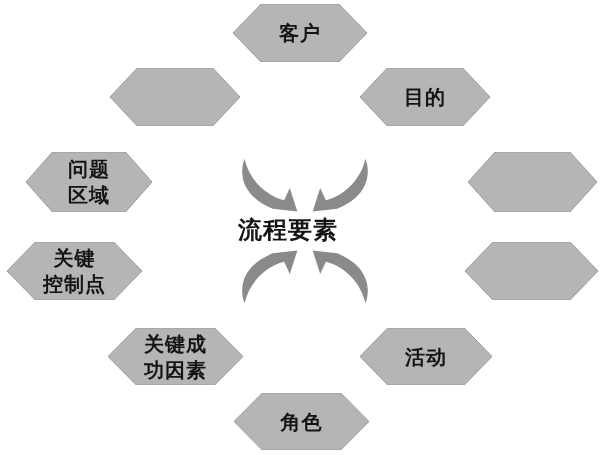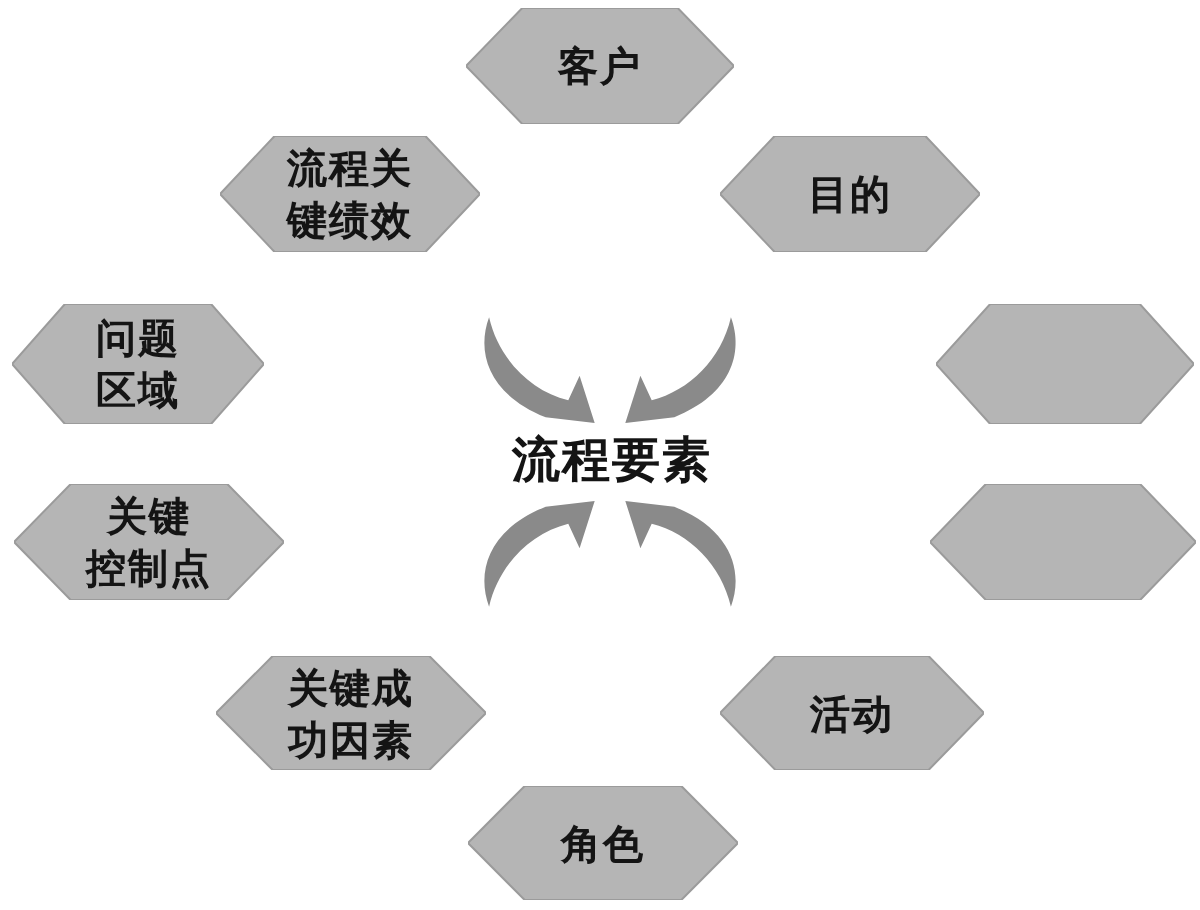--- a/index.html
+++ b/index.html
@@ -37,21 +37,20 @@
     color: var(--text-color, #141414);
     text-align: center;
     white-space: pre-line;
     letter-spacing: 1px;
   }
   .center-label {
     position: absolute;
     left: 238px;
     top: 215px;
     width: 136px;
-    text-align: center;
     font-size: 24px;
     line-height: 30px;
     font-weight: bold;
     color: var(--text-color, #141414);
     letter-spacing: 1px;
   }
   .arrow {
     position: absolute;
     width: 66px;
     height: 63px;
@@ -116,34 +115,32 @@
   </div>
 
   <div class="hex" style="left:7px;top:242px;width:135px;height:58px">
     <svg class="hex-bg" viewBox="0 0 100 50" preserveAspectRatio="none" aria-hidden="true">
         <polygon points="0,25 21,0 79,0 100,25 79,50 21,50" vector-effect="non-scaling-stroke"></polygon>
       </svg>
     <div class="hex-label">关键
 控制点</div>
   </div>
 
-  <div class="hex" style="left:6px;top:152px;width:126px;height:60px">
+  <div class="hex" style="left:26px;top:152px;width:126px;height:60px">
     <svg class="hex-bg" viewBox="0 0 100 50" preserveAspectRatio="none" aria-hidden="true">
         <polygon points="0,25 21,0 79,0 100,25 79,50 21,50" vector-effect="non-scaling-stroke"></polygon>
       </svg>
     <div class="hex-label">问题
 区域</div>
   </div>
 
   <div class="hex" style="left:110px;top:68px;width:130px;height:58px">
     <svg class="hex-bg" viewBox="0 0 100 50" preserveAspectRatio="none" aria-hidden="true">
         <polygon points="0,25 21,0 79,0 100,25 79,50 21,50" vector-effect="non-scaling-stroke"></polygon>
       </svg>
-    <div class="hex-label">流程关
-键绩效</div>
   </div>
 
   <svg class="arrow arrow-tl" viewBox="0 0 70 65" aria-hidden="true">
     <path d="M 64 59 L 56 34 L 50 47 C 30 42, 13 25, 8 3 C 1 22, 8 44, 38 56 Z"></path>
   </svg>
   <svg class="arrow arrow-tr" viewBox="0 0 70 65" aria-hidden="true">
     <path d="M 64 59 L 56 34 L 50 47 C 30 42, 13 25, 8 3 C 1 22, 8 44, 38 56 Z"></path>
   </svg>
   <svg class="arrow arrow-bl" viewBox="0 0 70 65" aria-hidden="true">
     <path d="M 64 59 L 56 34 L 50 47 C 30 42, 13 25, 8 3 C 1 22, 8 44, 38 56 Z"></path>

